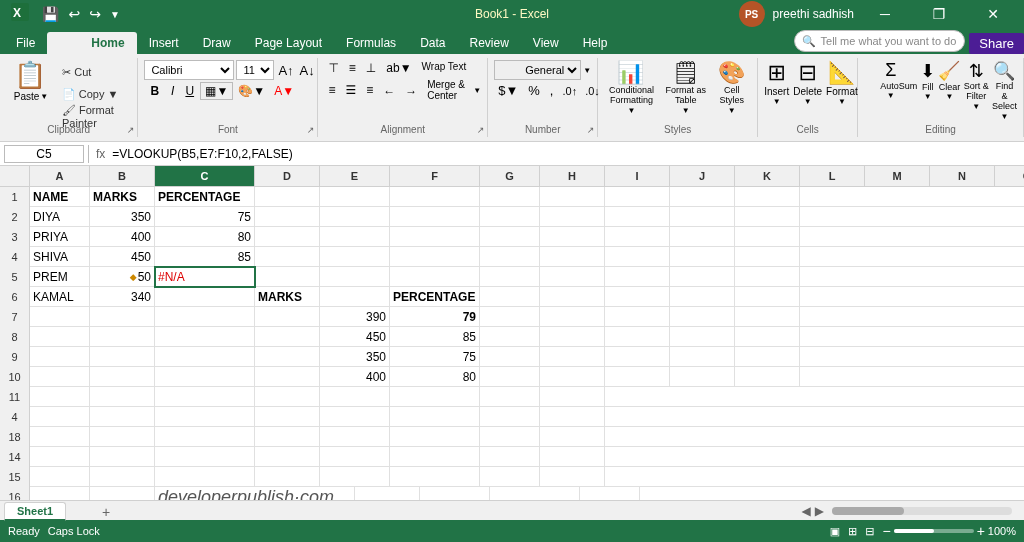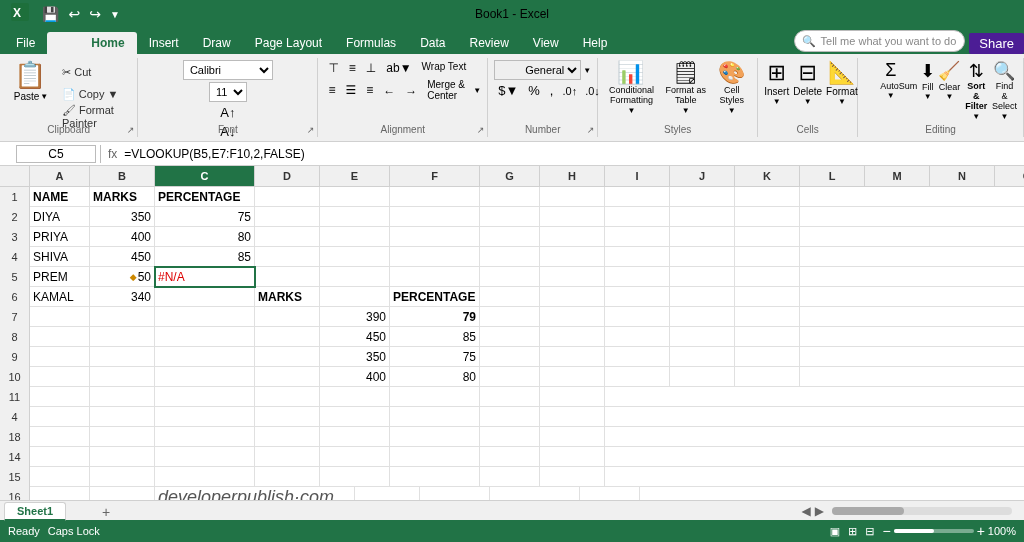--- a/index.html
+++ b/index.html
@@ -13,21 +13,21 @@
       align-items: center;
       justify-content: space-between;
       padding: 0 8px;
       color: white;
     }
     #title-bar .title-center {
       position: absolute;
       left: 50%;
       transform: translateX(-50%);
       font-size: 12px;
-      color: #000000;
+      color: #fef9c3;
     }
     #title-bar .win-btn {
       width: 46px;
       height: 28px;
       display: flex;
       align-items: center;
       justify-content: center;
       font-size: 14px;
       cursor: pointer;
       color: white;
@@ -98,38 +98,38 @@
       padding: 1px 4px;
       cursor: pointer;
       border-radius: 2px;
       font-size: 11px;
       height: 20px;
       color: #333;
     }
 
     
     .font-group { min-width: 180px; }
-    .font-row { display: flex; align-items: center; gap: 2px; width: 100%; flex-direction: column; }
+    .font-row { display: flex; align-items: center; gap: 2px; width: 100%; }
     .font-select {
       height: 20px; font-size: 11px; border: 1px solid #bbb;
       padding: 0 2px; min-width: 90px; background: white;
     }
     .font-size-select {
       height: 20px; font-size: 11px; border: 1px solid #bbb;
       padding: 0 2px; width: 38px; background: white;
     }
 
     
     #formula-bar {
       height: 24px;
       display: flex;
       align-items: center;
       border-bottom: 1px solid #d0d0d0;
       background: white;
-      padding: 0 16px;
+      padding: 0 4px;
     }
     #name-box {
       width: 80px;
       border: 1px solid #bbb;
       height: 18px;
       font-size: 12px;
       padding: 0 4px;
       text-align: center;
     }
     .formula-bar-sep { width: 1px; height: 18px; background: #bbb; margin: 0 4px; }
@@ -375,20 +375,27 @@
             <text x="2" y="14" font-size="12" fill="white" font-weight="bold">X</text>
           </svg>
       </span>
       <span class="qa-btn">💾</span>
       <span class="qa-btn">↩</span>
       <span class="qa-btn">↪</span>
       <span class="qa-btn" style="font-size:10px;">▼</span>
     </div>
   </div>
   <div class="title-center">Book1 - Excel</div>
+  <div style="display:flex; align-items:center; gap:8px; margin-left:auto;">
+    <div class="user-badge">PS</div>
+    <span style="font-size:12px;color:white;">preethi sadhish</span>
+    <div class="win-btn">─</div>
+    <div class="win-btn">❐</div>
+    <div class="win-btn close">✕</div>
+  </div>
 </div>
 
 <div id="ribbon-tabs">
   <div class="ribbon-tab">File</div>
   <div class="ribbon-tab active">Home</div>
   <div class="ribbon-tab">Insert</div>
   <div class="ribbon-tab">Draw</div>
   <div class="ribbon-tab">Page Layout</div>
   <div class="ribbon-tab">Formulas</div>
   <div class="ribbon-tab">Data</div>
@@ -546,21 +553,21 @@
         <div style="font-size:9px;">Fill</div>
         <span style="font-size:8px;">▼</span>
       </div>
       <div style="display:flex;flex-direction:column;align-items:center;cursor:pointer;">
         <div style="font-size:18px;">🧹</div>
         <div style="font-size:9px;">Clear</div>
         <span style="font-size:8px;">▼</span>
       </div>
       <div style="display:flex;flex-direction:column;align-items:center;cursor:pointer;">
         <div style="font-size:18px;">⇅</div>
-        <div style="font-size:9px;text-align:center;max-width:40px;line-height:1.1;font-weight:bold;">Sort &amp; Filter</div>
+        <div style="font-size:9px;text-align:center;max-width:40px;line-height:1.1;">Sort &amp; Filter</div>
         <span style="font-size:8px;">▼</span>
       </div>
       <div style="display:flex;flex-direction:column;align-items:center;cursor:pointer;">
         <div style="font-size:18px;">🔍</div>
         <div style="font-size:9px;text-align:center;max-width:40px;line-height:1.1;">Find &amp; Select</div>
         <span style="font-size:8px;">▼</span>
       </div>
     </div>
     <div class="ribbon-group-label">Editing</div>
   </div>

